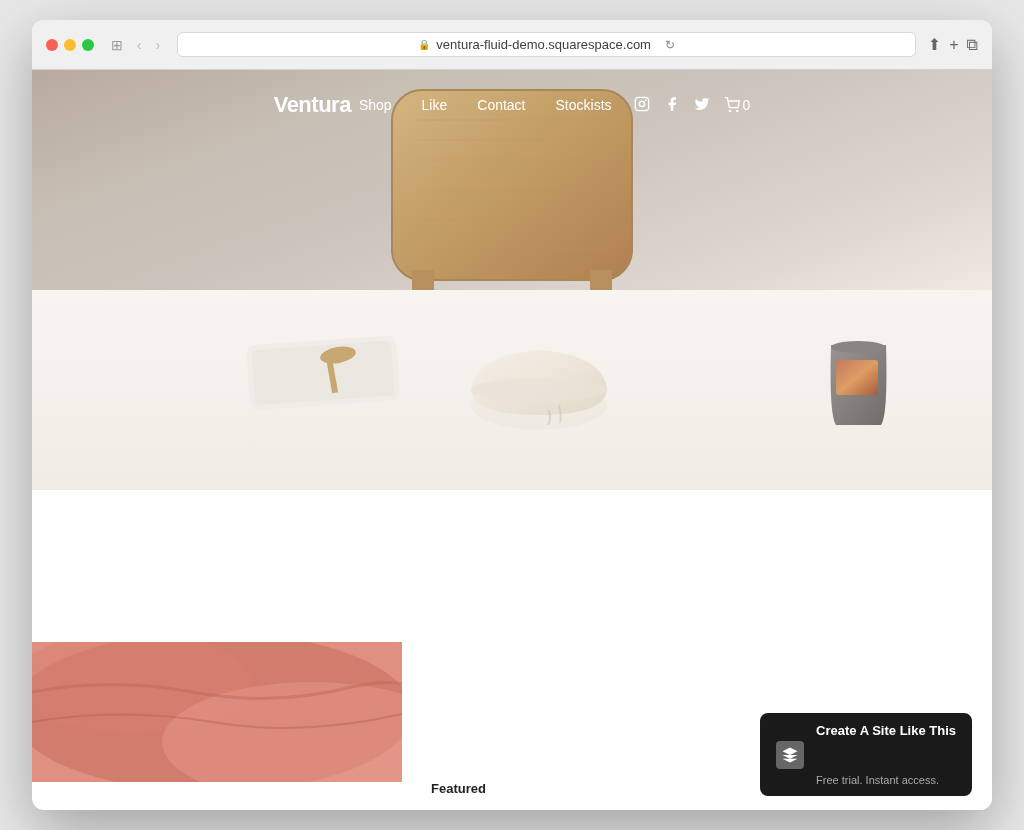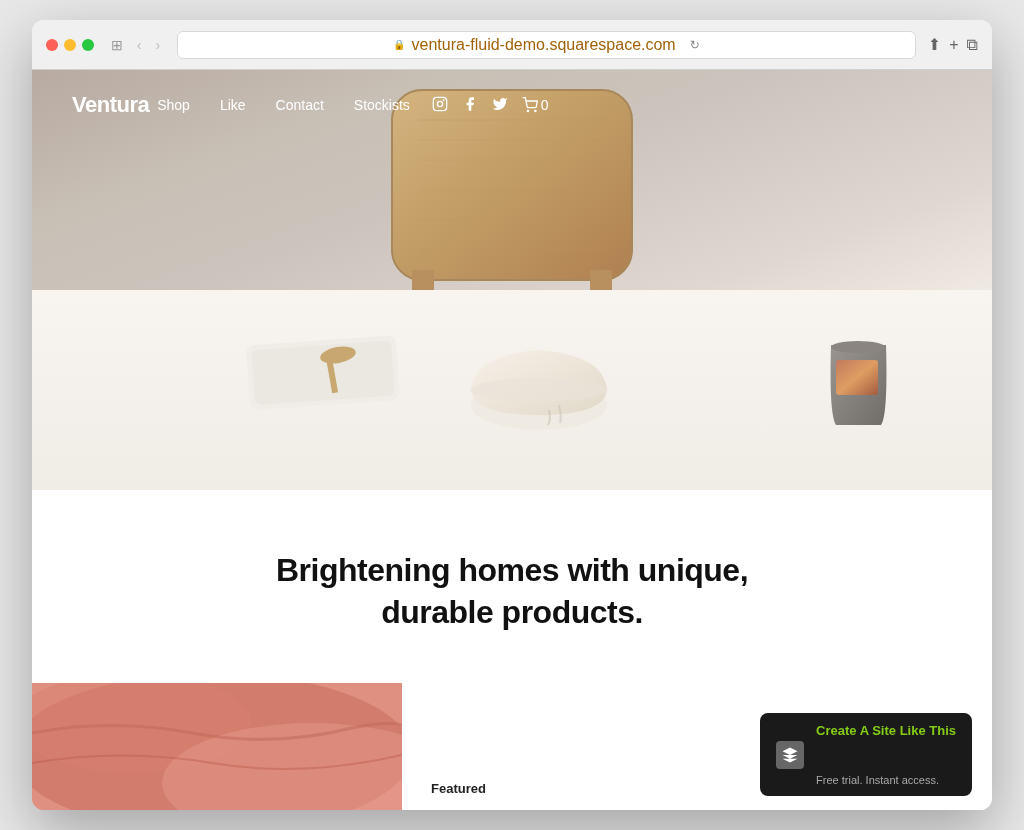--- a/index.html
+++ b/index.html
@@ -75,22 +75,22 @@
       justify-content: center;
       gap: 6px;
     }
 
     .address-bar .lock-icon {
       color: #888;
       font-size: 10px;
     }
 
     .address-bar .url-text {
-      font-size: 16px;
-      color: #a16207;
+      font-size: 13px;
+      color: #404040;
     }
 
     .address-bar .reload-icon {
       margin-left: 8px;
       color: #888;
       font-size: 12px;
     }
 
     .browser-actions {
       display: flex;
@@ -243,21 +243,21 @@
     }
 
     .create-site-text {
       display: flex;
       flex-direction: column;
     }
 
     .create-site-title {
       font-size: 13px;
       font-weight: 600;
-      color: #84cc16;
+      color: #ffffff;
     }
 
     .create-site-subtitle {
       font-size: 11px;
       color: #aaaaaa;
       margin-top: 36px;
     }
 
     
     .page-wrapper {
@@ -269,21 +269,21 @@
     }
 
     .nav-overlay {
       position: absolute;
       top: 0;
       left: 0;
       right: 0;
       z-index: 10;
       display: flex;
       align-items: center;
-      justify-content: flex-start;
+      justify-content: center;
       padding: 22px 40px;
     }
   </style>
 </head>
 <body>
 
 <div class="browser-window">
 
   <div class="browser-chrome">
     <div class="traffic-lights">
@@ -420,22 +420,21 @@
               <stop offset="50%" style="stop-color:#e8a060"></stop>
               <stop offset="100%" style="stop-color:#a85838"></stop>
             </linearGradient>
           </defs>
         </svg>
       </div>
     </div>
 
     <div class="text-section">
       <h1 class="headline">
-        <span>Brightening homes with unique,</span><br>
-        <span>durable products.</span>
+        <br>
       </h1>
     </div>
 
     <div class="bottom-section">
 
       <div class="featured-image-area">
         <div class="featured-image-bg">
           
           <svg width="370" height="140" viewBox="0 0 370 140">
             <rect width="370" height="140" fill="#e09080"></rect>

